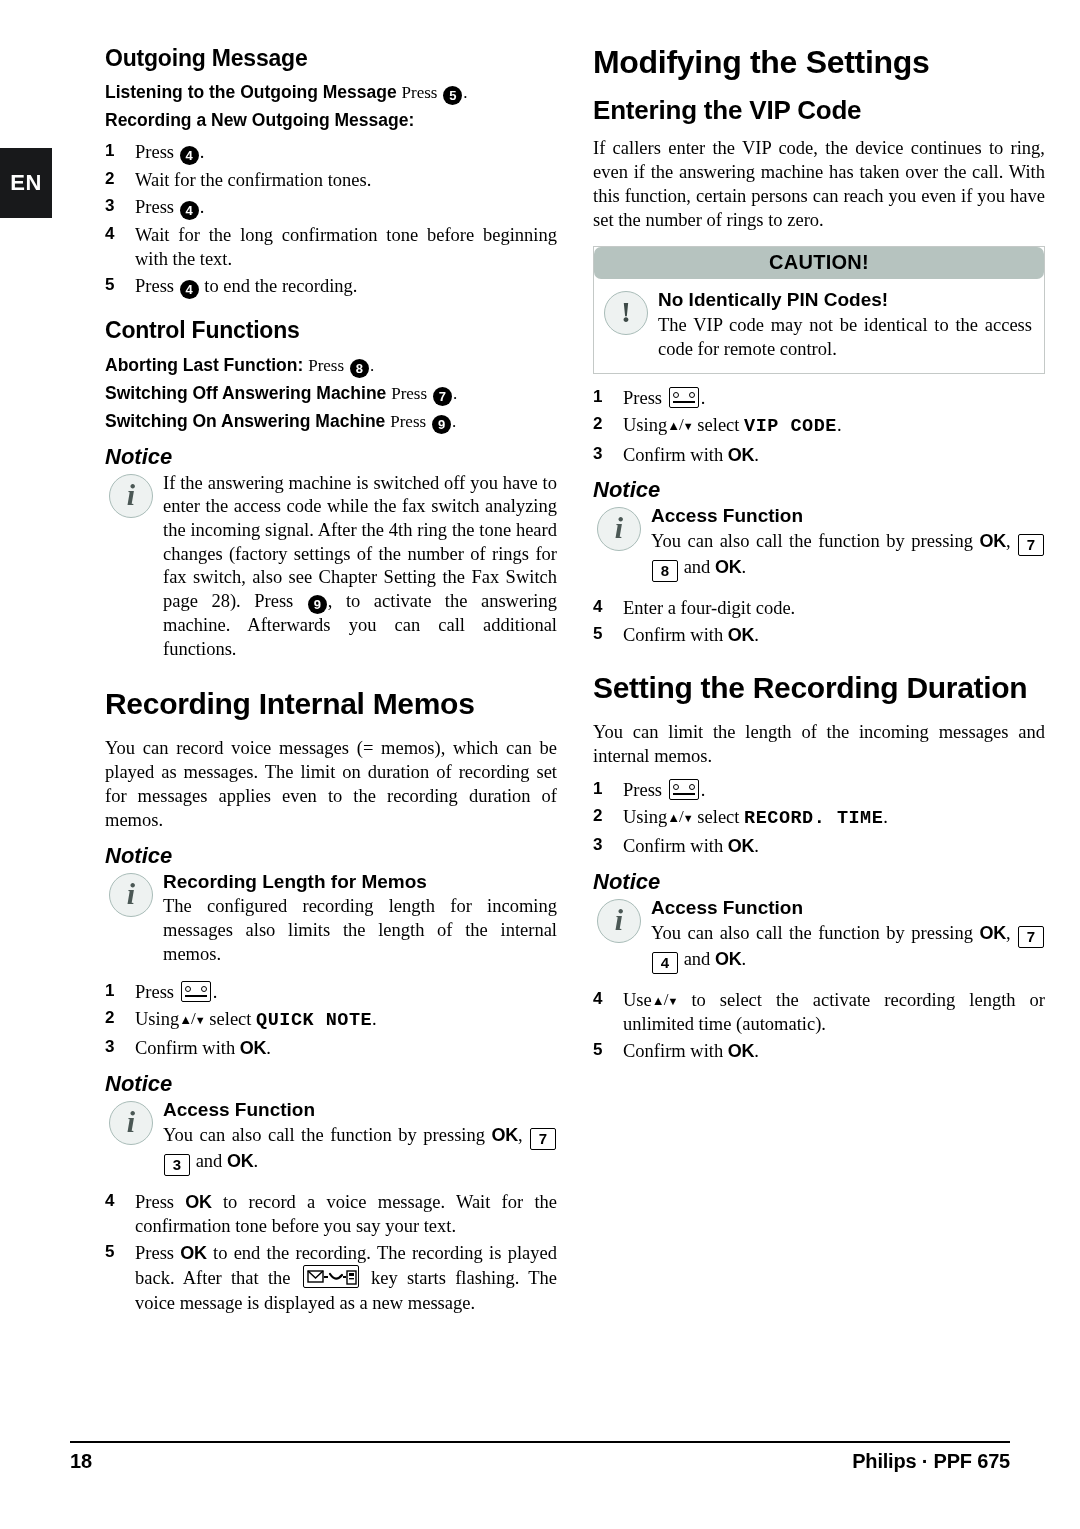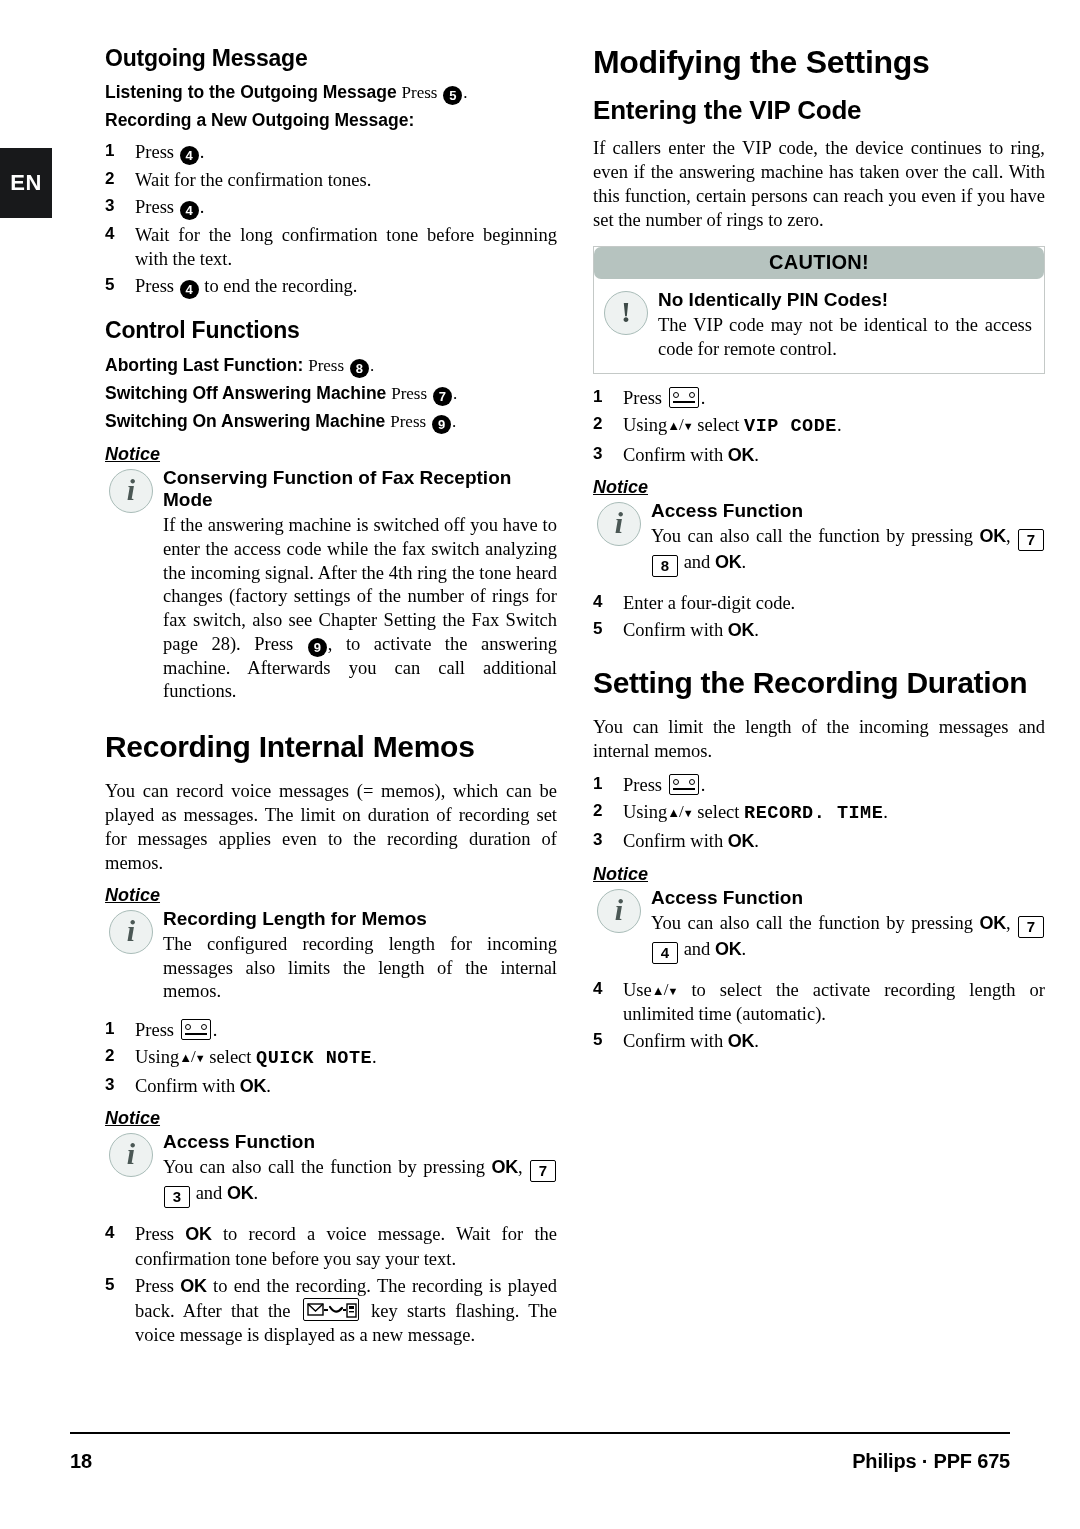--- a/index.html
+++ b/index.html
@@ -144,23 +144,22 @@
   .msg-key{
     display:inline-block; width:56px; height:23px;
     border:1.6px solid #000; border-radius:2px;
     vertical-align:-5px; position:relative; margin:0 3px;
   }
 
   
   .notice-label{
     font-family:"Liberation Sans", sans-serif;
     font-style:italic; font-weight:bold;
-    font-size:18px;
+    font-size:22px;
     margin:10px 0 2px 0;
-    text-decoration:underline;
   }
   .notice-body{
     display:flex; gap:10px; padding-left:4px;
   }
   .icon-circle{
     flex:0 0 auto;
     width:44px; height:44px; border-radius:50%;
     background:#eef2f1;
     border:1.7px solid #a9bcb8;
     position:relative;
@@ -206,21 +205,21 @@
   .caution-body{
     background:#fff;
     padding:10px 12px 12px 10px;
     display:flex; gap:10px;
   }
 
   
   .footer{
     position:absolute; left:70px; right:70px; bottom:56px;
     border-top:2.5px solid #000;
-    padding-top:16px;
+    padding-top:7px;
     display:flex; justify-content:space-between; align-items:baseline;
     font-family:"Liberation Sans", sans-serif;
     font-weight:bold;
   }
   .footer .pageno{ font-size:20px; }
   .footer .prod{ font-size:20px; letter-spacing:-.2px; }
 </style>
 </head>
 <body>
 
@@ -288,21 +287,20 @@
         <span class="plain">Press</span>
         <span class="badge">9</span><span class="plain">.</span>
       </h3>
 
       <div class="notice-label">Notice</div>
       <div class="notice-body">
         <div class="icon-circle">
             <span class="glyph">i</span>
           </div>
         <div class="notice-text">
-          <div class="notice-title">Conserving Function of Fax Reception Mode</div>
           <p class="notice-p"><span>If the answering machine is switched off you have to enter the access code while the fax switch analyzing the incoming signal. After the 4th ring the tone heard changes (factory settings of the number of rings for fax switch, also see Chapter Setting the Fax Switch page 28). Press</span>
              <span class="badge">9</span><span>, to activate the answering machine. Afterwards you can call additional functions.</span></p>
         </div>
       </div>
 
       <h1 class="sec" style="margin-top:26px;">Recording Internal Memos</h1>
 
       <p class="body">You can record voice messages (= memos), which can be played as messages. The limit on duration of recording set for messages applies even to the recording duration of memos.</p>
 
       <div class="notice-label">Notice</div>

